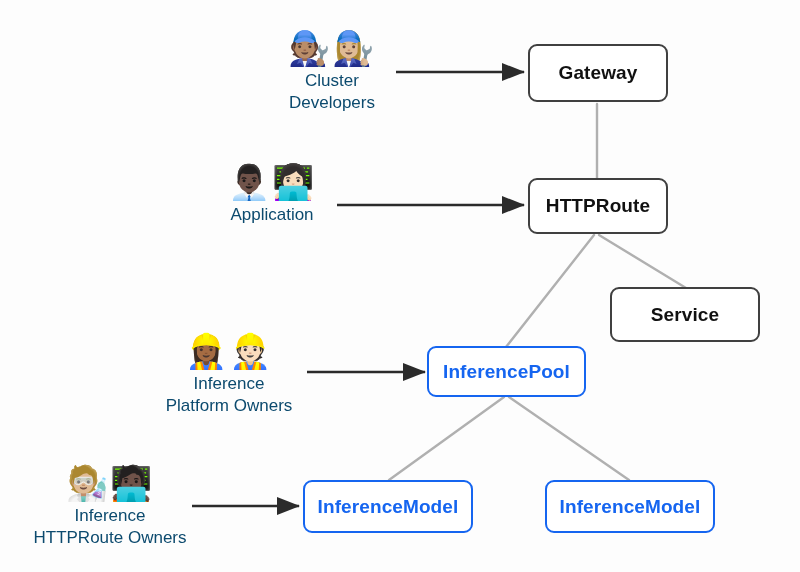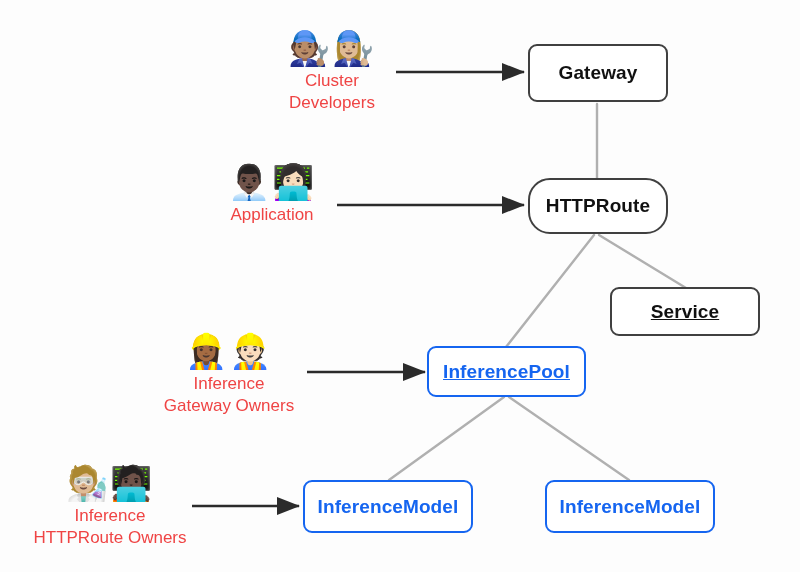--- a/index.html
+++ b/index.html
@@ -65,21 +65,21 @@
   .persona-emoji {
     font-size: 34px;
     line-height: 40px;
     letter-spacing: 1px;
     white-space: nowrap;
   }
   .persona-label {
     margin-top: 2px;
     font-size: 17px;
     line-height: 22px;
-    color: #ef4444;
+    color: #0c4a6e;
     font-weight: normal;
   }
   .persona-label .l2 {
     display: block;
   }
 </style>
 </head>
 <body>
 
 <div id="diagram-canvas">
@@ -104,29 +104,29 @@
       <line x1="337" y1="205" x2="524" y2="205"></line>
       <line x1="307" y1="372" x2="425" y2="372"></line>
       <line x1="192" y1="506" x2="299" y2="506"></line>
     </g>
   </svg>
 
   <div class="node neutral" style="left:528px; top:44px; width:140px; height:58px;">
     <span>Gateway</span>
   </div>
 
-  <div class="node neutral" style="left:528px; top:178px; width:140px; height:56px;border-radius:22px;">
+  <div class="node neutral" style="left:528px; top:178px; width:140px; height:56px;">
     <span>HTTPRoute</span>
   </div>
 
-  <div class="node neutral" style="left:610px; top:287px; width:150px; height:49px;text-decoration:underline;">
+  <div class="node neutral" style="left:610px; top:287px; width:150px; height:55px;">
     <span>Service</span>
   </div>
 
-  <div class="node accent" style="left:427px; top:346px; width:159px; height:51px;text-decoration:underline;">
+  <div class="node accent" style="left:427px; top:346px; width:159px; height:51px;">
     <span>InferencePool</span>
   </div>
 
   <div class="node accent" style="left:303px; top:480px; width:170px; height:53px;">
     <span>InferenceModel</span>
   </div>
 
   <div class="node accent" style="left:545px; top:480px; width:170px; height:53px;">
     <span>InferenceModel</span>
   </div>
@@ -143,21 +143,21 @@
     <div class="persona-emoji">👨🏿‍💼👩🏻‍💻</div>
     <div class="persona-label">
       <span>Application</span>
     </div>
   </div>
 
   <div class="persona" style="left:151px; top:331px; width:156px;">
     <div class="persona-emoji">👷🏾‍♀️👷🏻</div>
     <div class="persona-label">
       <span>Inference</span>
-      <span class="l2">Gateway Owners</span>
+      <span class="l2">Platform Owners</span>
     </div>
   </div>
 
   <div class="persona" style="left:30px; top:463px; width:160px;">
     <div class="persona-emoji">🧑🏼‍🔬🧑🏿‍💻</div>
     <div class="persona-label">
       <span>Inference</span>
       <span class="l2">HTTPRoute Owners</span>
     </div>
   </div>

